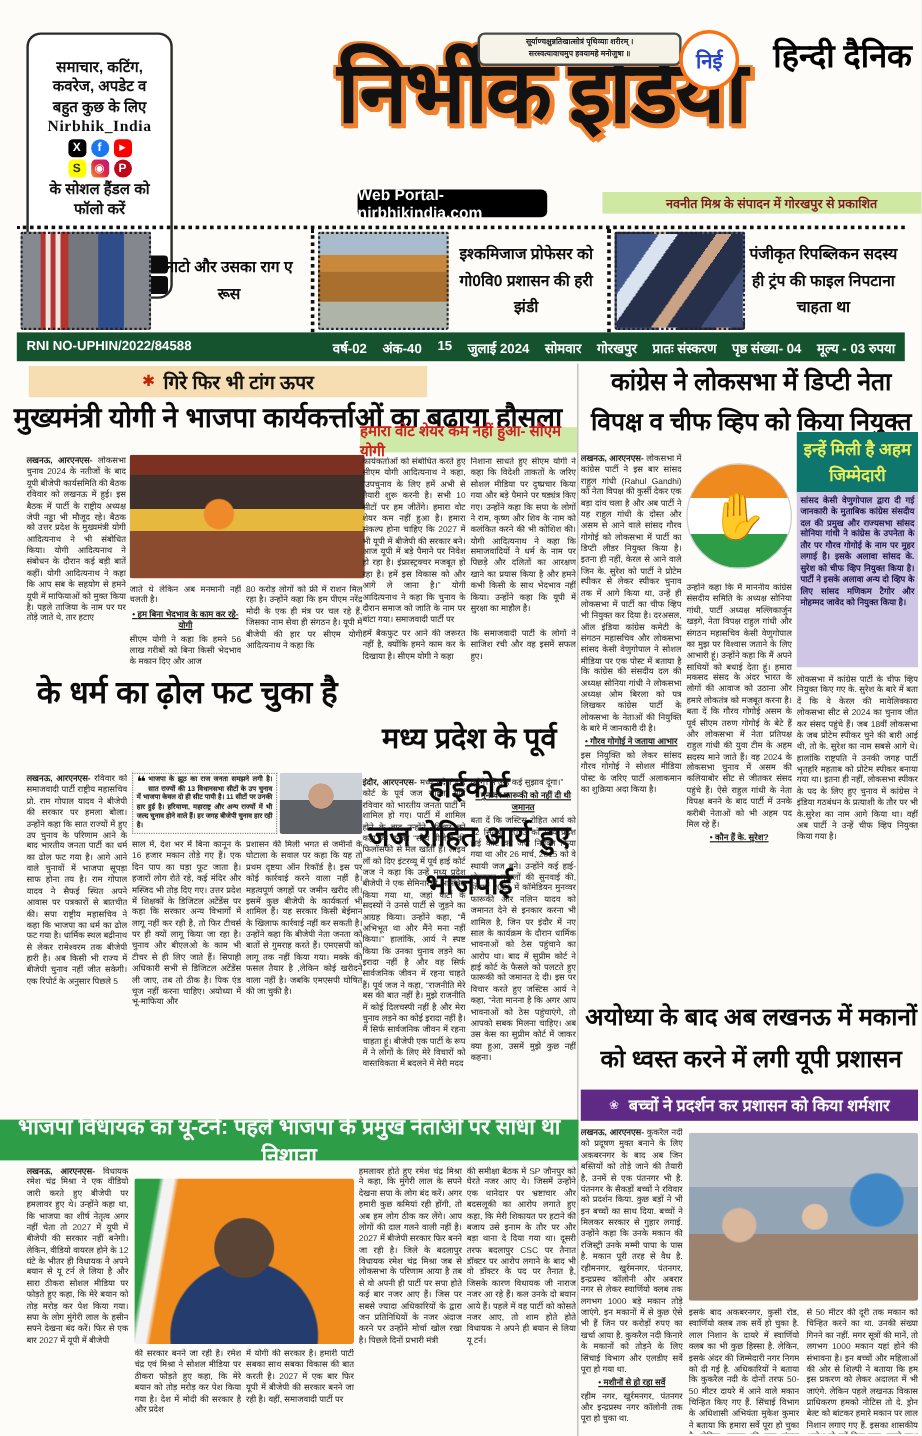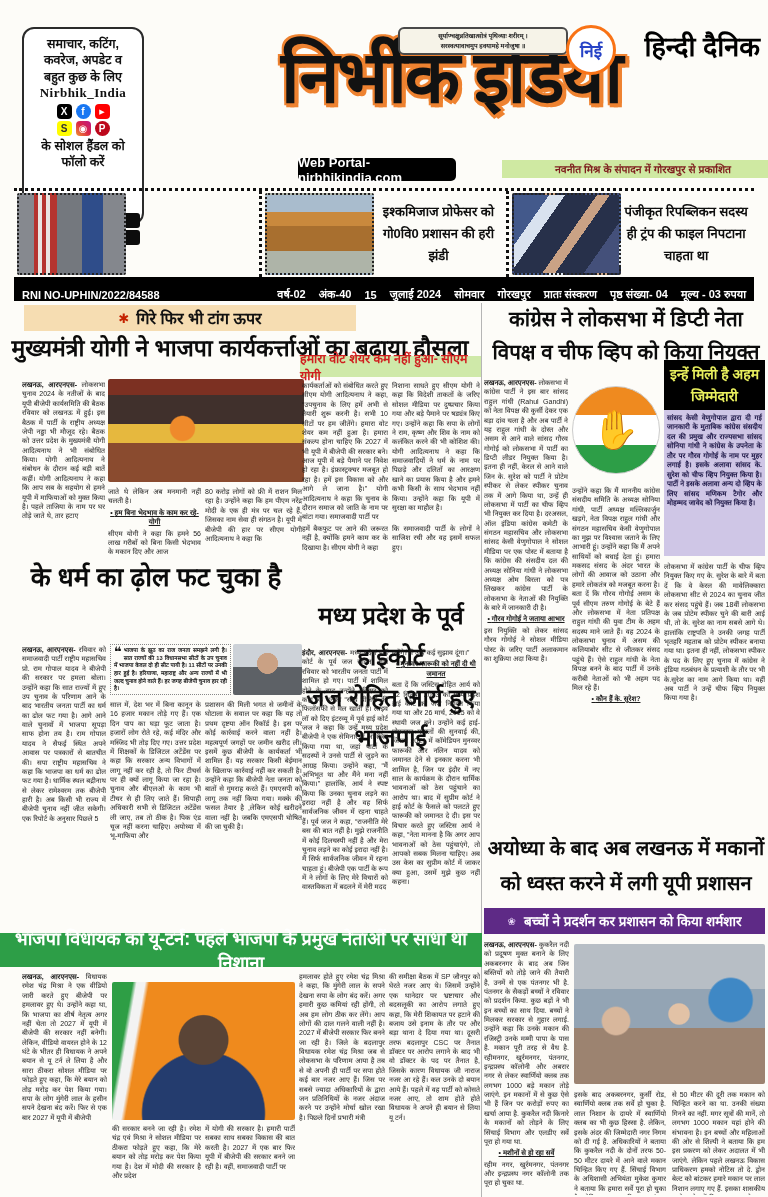--- a/index.html
+++ b/index.html
@@ -7,21 +7,21 @@
         font-family:"Liberation Sans","DejaVu Sans",sans-serif;overflow:hidden;}
   .abs{position:absolute;}
   .bt{font-size:7px;line-height:1.34;text-align:justify;color:#1c1c1c;overflow:hidden;}
   .dl{font-weight:800;}
   .sub{font-weight:800;text-align:center;text-decoration:underline;margin:2px 0;}
   .sub::before{content:"• ";}
   .hl{font-weight:800;color:#0b0b0b;text-align:center;}
   .photo{border-radius:2px;}
   
   #social-box{left:22px;top:27px;width:114px;height:180px;border:2px solid #2b2b2b;border-radius:12px;
-      background:#fff;text-align:center;font-weight:800;font-size:12.5px;line-height:1.3;padding:7px 2px;color:#111;}
+      background:#fff;text-align:center;font-weight:800;font-size:12.5px;line-height:1.3;padding:19px 2px;color:#111;}
   #social-box .en{font-family:"Liberation Serif",serif;font-size:13px;letter-spacing:.5px;}
   .icon-row{display:flex;justify-content:center;gap:4px;margin:2px 0;}
   .sicon{width:15px;height:15px;border-radius:4px;color:#fff;font-size:10px;font-weight:800;
       display:flex;align-items:center;justify-content:center;}
   .sun-bar{background:#0c0c0c;color:#fff;font-size:8.6px;font-weight:700;text-align:center;
       border-radius:3px;padding:1.5px 0;margin-bottom:2px;}
   #paper-title{left:138px;top:26px;width:626px;text-align:center;font-size:72px;font-weight:900;
       color:#121212;letter-spacing:-2px;line-height:1.45;
       text-shadow:4px 4px 0 #ee8230,-2px -2px 0 #ee8230,2px -2px 0 #ee8230,-2px 2px 0 #ee8230,0 4px 0 #ee8230,4px 0 0 #ee8230;font-family:Liberation Serif, serif;}
   #shloka{left:398px;top:27px;width:160px;border:2px solid #4a4a4a;border-radius:6px;background:#f6f3e8;
@@ -34,39 +34,39 @@
       font-size:13px;font-weight:800;display:flex;align-items:center;justify-content:center;z-index:8;}
   #publisher{left:502px;top:160px;width:262px;background:#cfe9a2;color:#7e1d1d;font-size:10.5px;
       font-weight:800;text-align:center;padding:2px 10px;z-index:8;}
   
   #teaser-strip{left:14px;top:188px;width:740px;height:86px;display:flex;border-top:3px dotted #111;}
   .teaser{flex:1;display:flex;align-items:center;border-right:3px dotted #111;padding:3px;}
   .teaser:last-child{border-right:none;}
   .tphoto{width:105px;height:78px;flex:none;border:2px dotted #222;}
   .tcap{flex:1;font-size:13px;font-weight:800;text-align:center;line-height:1.7;color:#0d0d0d;padding:0 3px;}
   
-  #info-bar{left:14px;top:277px;width:740px;height:24px;background:#000000;color:#fff;display:flex;
-      align-items:flex-end;font-size:11px;font-weight:800;padding:0 8px;box-sizing:border-box;}
+  #info-bar{left:14px;top:277px;width:740px;height:24px;background:#14532d;color:#fff;display:flex;
+      align-items:center;font-size:11px;font-weight:800;padding:0 8px;box-sizing:border-box;}
   #info-bar .sp{flex:1;}
   #info-bar span{margin-left:13px;white-space:nowrap;}
   #info-bar .rni{margin-left:0;}
   #v-divider{left:481px;top:303px;width:1px;height:894px;background:#b5b5b5;}
   
   #kicker{left:24px;top:305px;width:332px;height:26px;background:#f6ddb2;display:flex;align-items:center;
       justify-content:center;gap:7px;font-size:16px;font-weight:800;color:#111;}
   #kicker .bullet{color:#c42200;font-size:13px;}
   #vote-strip{left:300px;top:356px;width:181px;height:21px;background:#cfe9a9;color:#d01f1f;
       font-size:12.5px;font-weight:800;display:flex;align-items:center;justify-content:center;}
   #green-banner{left:0;top:933px;width:482px;height:34px;background:#2d9e47;color:#fff;font-size:18px;
       font-weight:800;display:flex;align-items:center;justify-content:center;text-align:center;}
   #purple-strip{left:484px;top:908px;width:281px;height:26px;background:#5e2a86;color:#fff;font-size:13.5px;
       font-weight:800;display:flex;align-items:center;justify-content:center;gap:8px;}
   #purple-strip .orn{font-size:10px;color:#e9d7f7;}
   
-  #sidebar-head{left:664px;top:360px;width:101px;background:#000000;color:#e8ef5d;text-align:center;
+  #sidebar-head{left:664px;top:360px;width:101px;background:#0f766e;color:#e8ef5d;text-align:center;
       font-size:14px;font-weight:900;line-height:1.6;padding:3px 0;}
   #sidebar-body{left:664px;top:410px;width:101px;height:146px;background:#cfc6e6;color:#1d1747;
       font-size:7px;font-weight:700;line-height:1.35;text-align:justify;padding:3px;box-sizing:border-box;overflow:hidden;}
   
   #quote-box{left:110px;top:644px;width:121px;height:51px;border:1px dotted #888;font-size:5.7px;
       font-weight:800;line-height:1.35;text-align:justify;padding:2px 3px;box-sizing:border-box;overflow:hidden;color:#222;}
   #quote-box .qm{float:left;font-size:13px;color:#111;line-height:.8;margin-right:2px;}
   
   #congress-logo{left:572px;top:379px;width:88px;height:102px;display:flex;align-items:center;justify-content:center;}
   #congress-logo .disc{width:86px;height:86px;border-radius:50%;
@@ -136,20 +136,21 @@
   </div>
 
   <div class="abs" id="edition">हिन्दी दैनिक</div>
 
   <div class="abs" id="portal">Web Portal- nirbhikindia.com</div>
   <div class="abs" id="publisher">नवनीत मिश्र के संपादन में गोरखपुर से प्रकाशित</div>
 
   <div class="abs" id="teaser-strip">
     <div class="teaser">
       <div class="tphoto photo ph-biden"></div>
+      <div class="tcap">नाटो और उसका राग ए रूस</div>
     </div>
     <div class="teaser">
       <div class="tphoto photo ph-gate"></div>
       <div class="tcap">इश्कमिजाज प्रोफेसर को गो0वि0 प्रशासन की हरी झंडी</div>
     </div>
     <div class="teaser">
       <div class="tphoto photo ph-trump"></div>
       <div class="tcap">पंजीकृत रिपब्लिकन सदस्य ही ट्रंप की फाइल निपटाना चाहता था</div>
     </div>
   </div>

